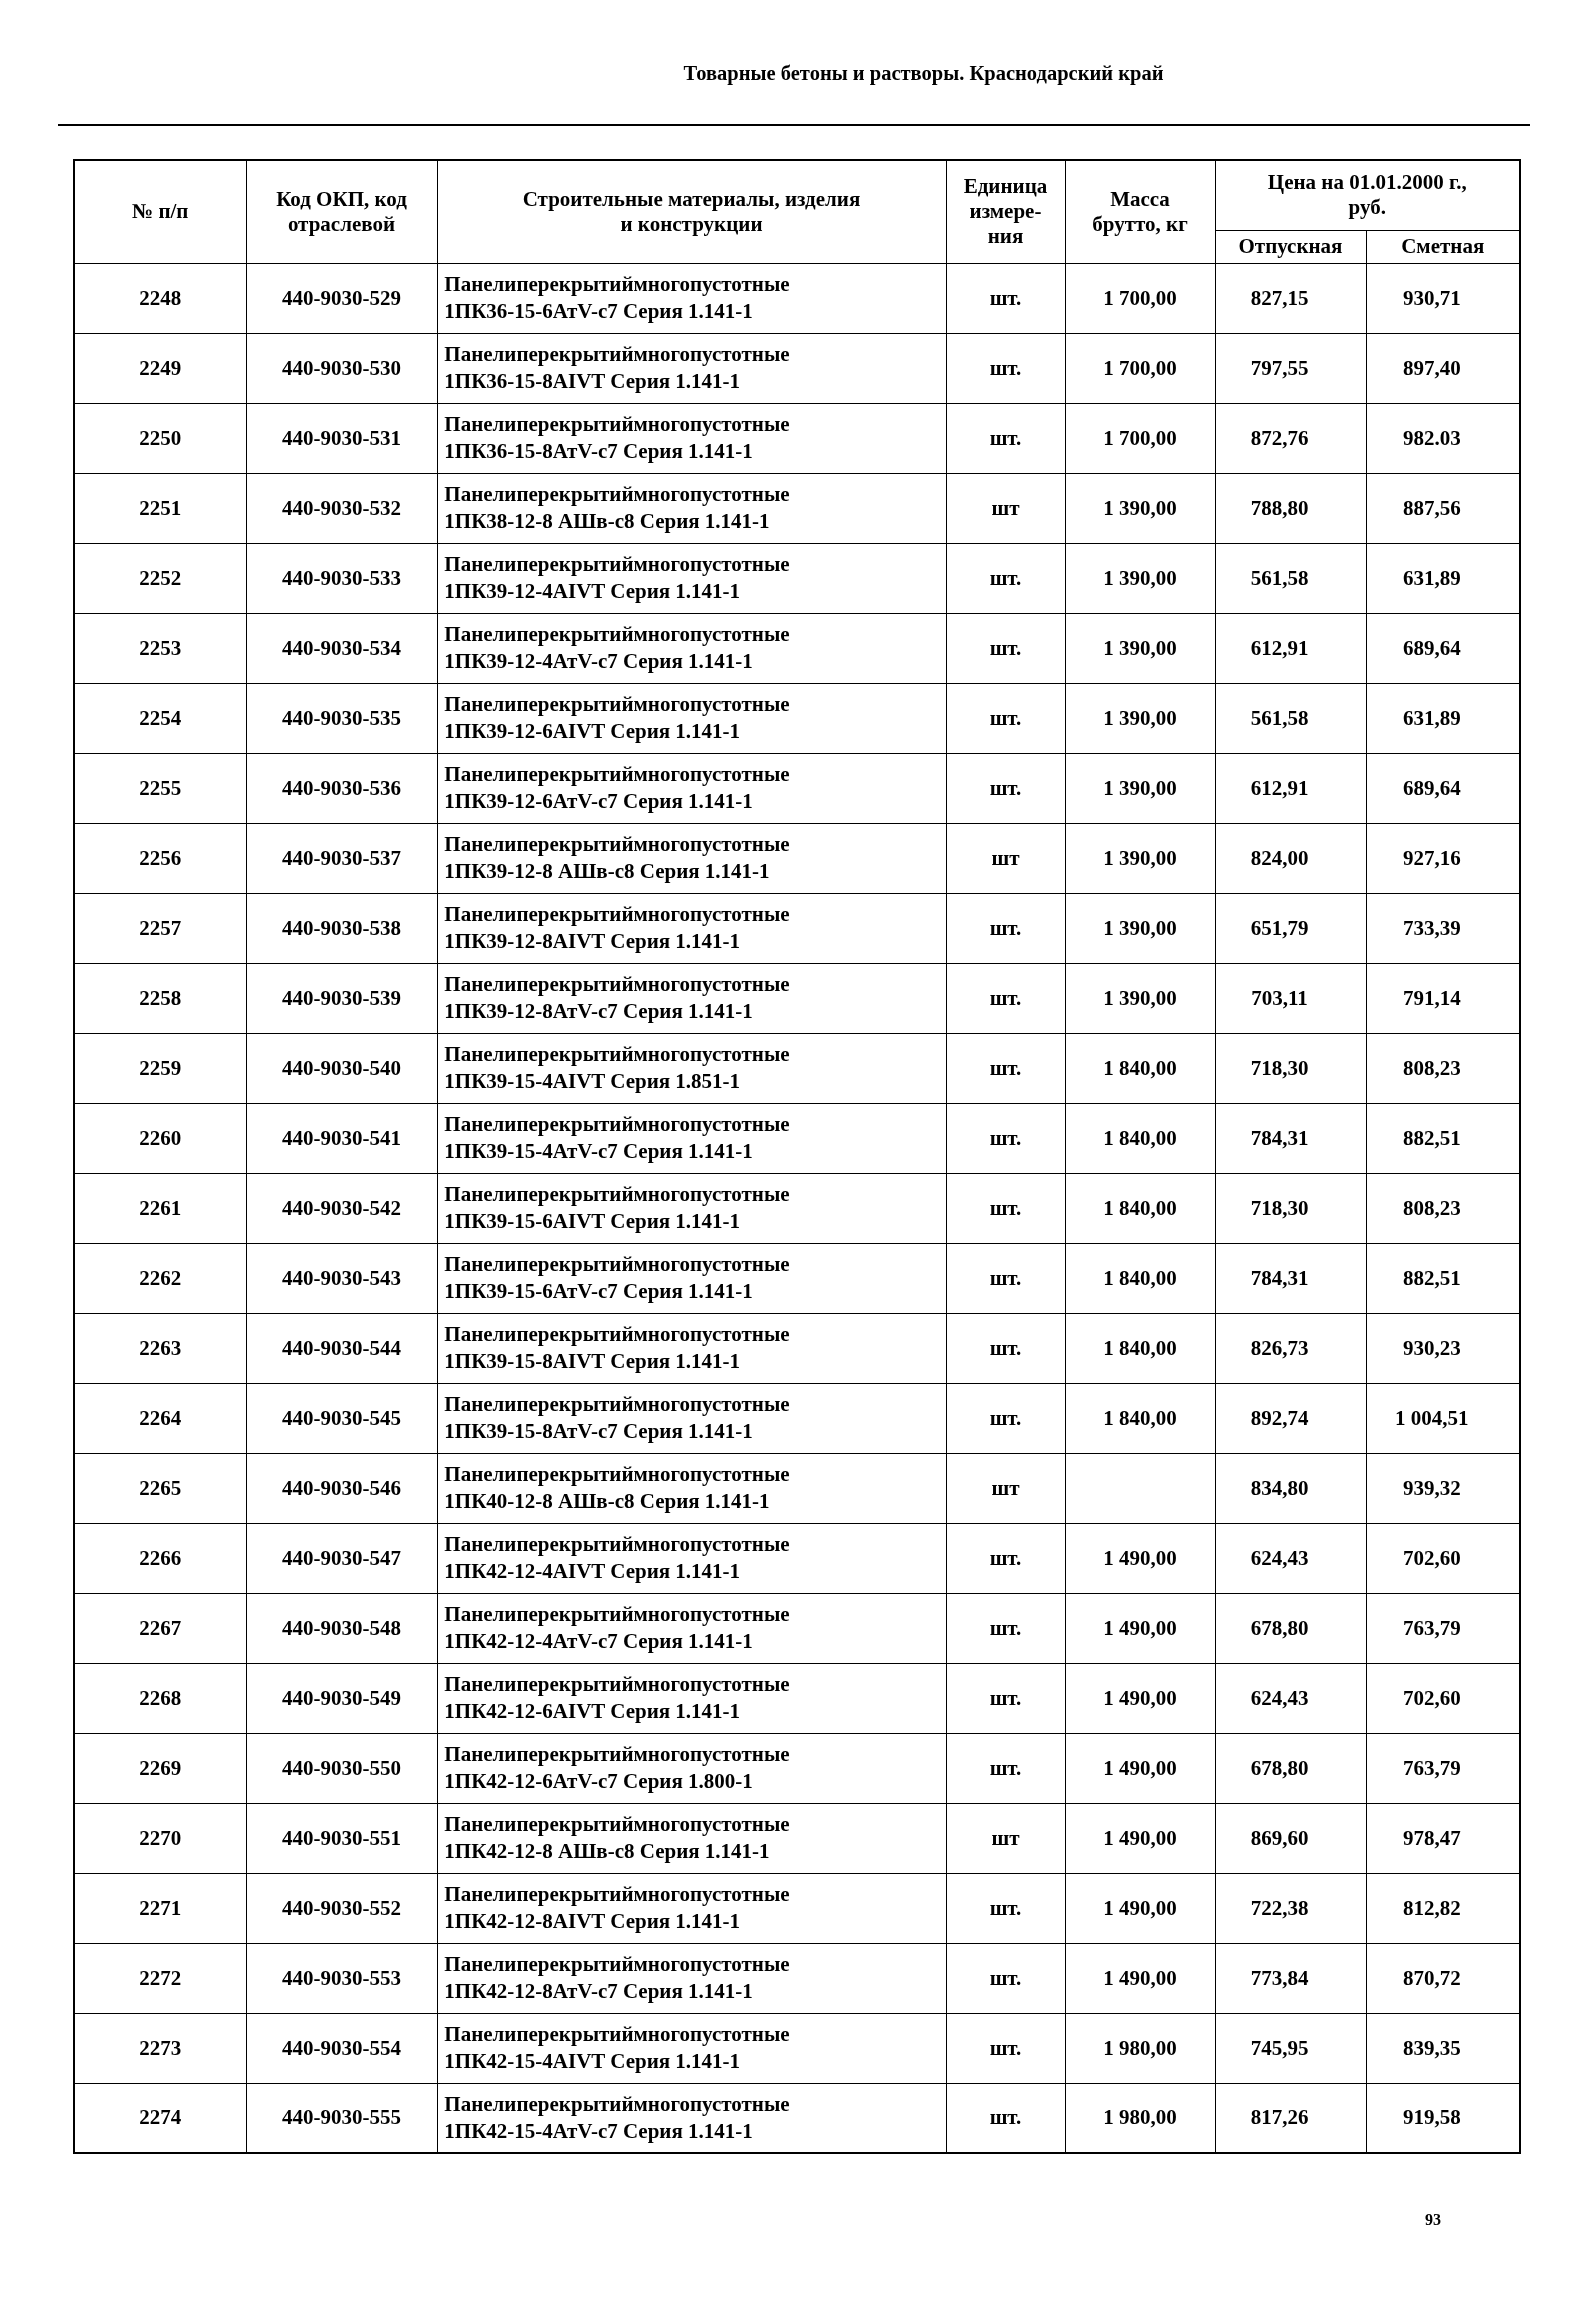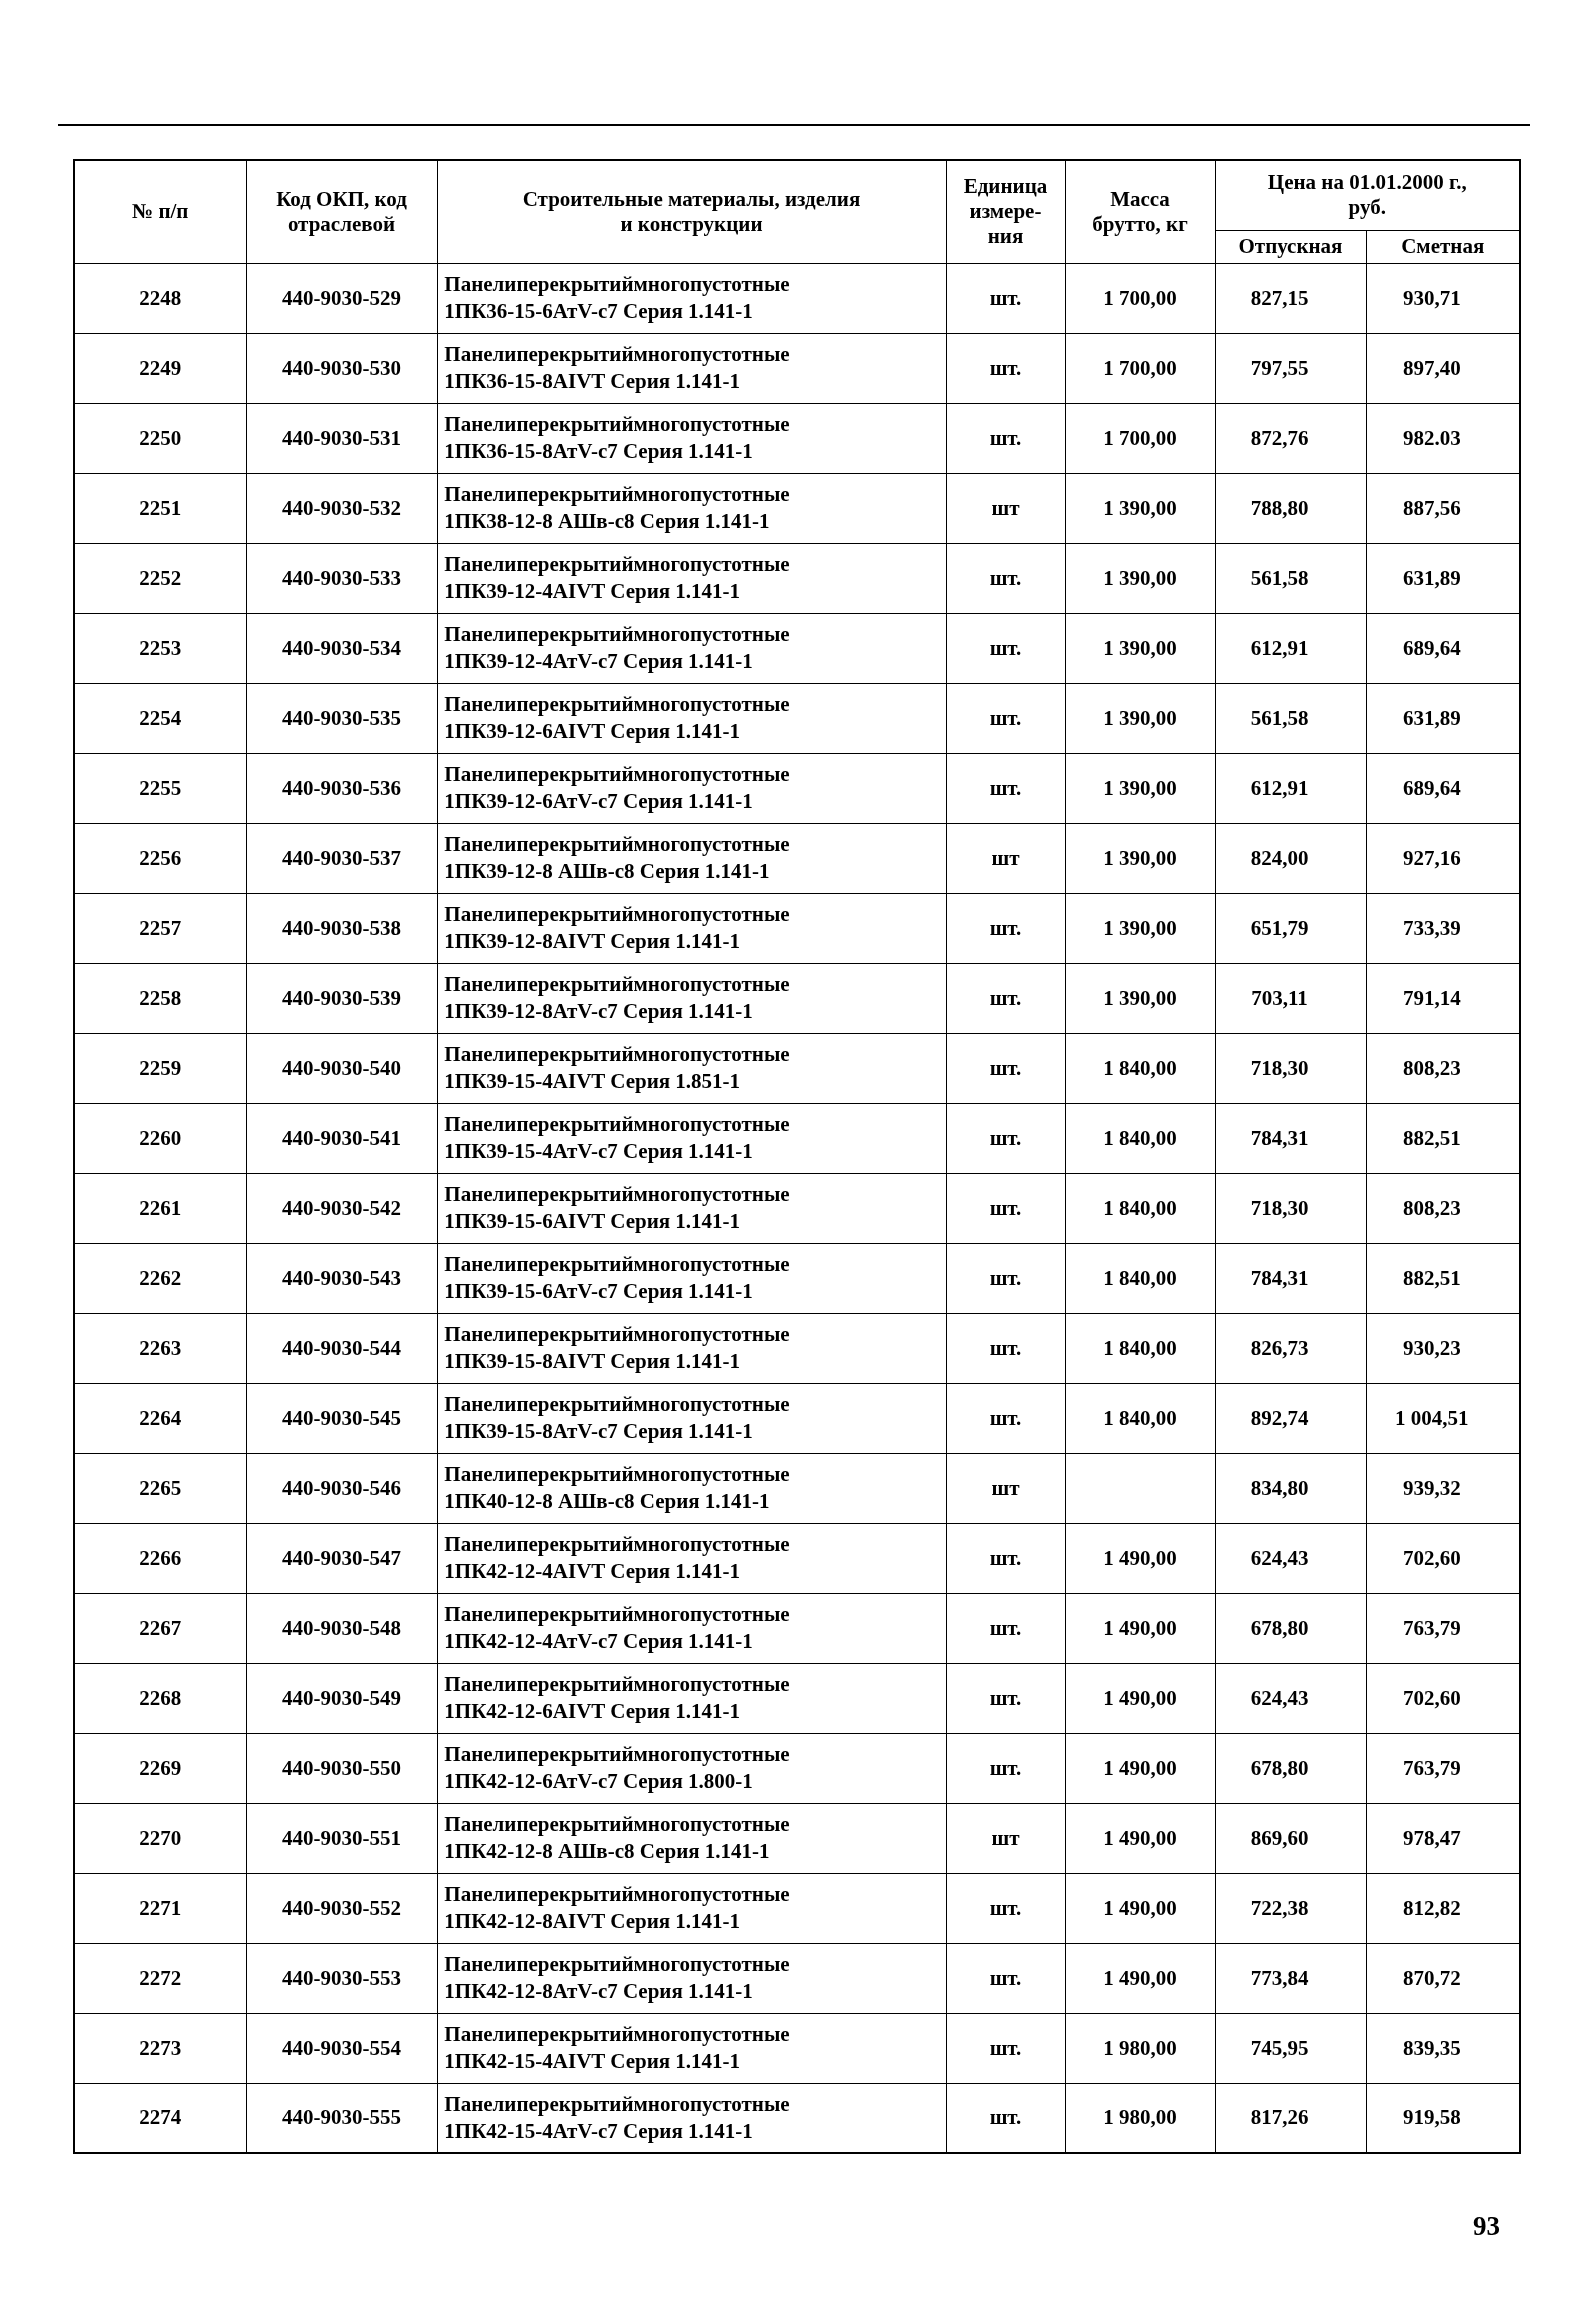--- a/index.html
+++ b/index.html
@@ -75,28 +75,29 @@
   td.c-unit { text-align: center; }
   td.c-mass { text-align: center; }
   td.c-otp, td.c-smet {
     text-align: center;
     padding-right: 22px;
   }
 
   .page-number {
     position: absolute;
     top: 2211px;
-    left: 1473px;
-    font-size: 27px;
+    left: 1425px;
+    font-size: 16px;
   }
 </style>
 </head>
 <body>
 
 <div class="doc-header">
+  <div>Товарные бетоны и растворы. Краснодарский край</div>
 </div>
 
 <div class="header-rule"></div>
 
 <table class="price-table">
   <colgroup>
     <col style="width:172px">
     <col style="width:191px">
     <col style="width:509px">
     <col style="width:119px">

